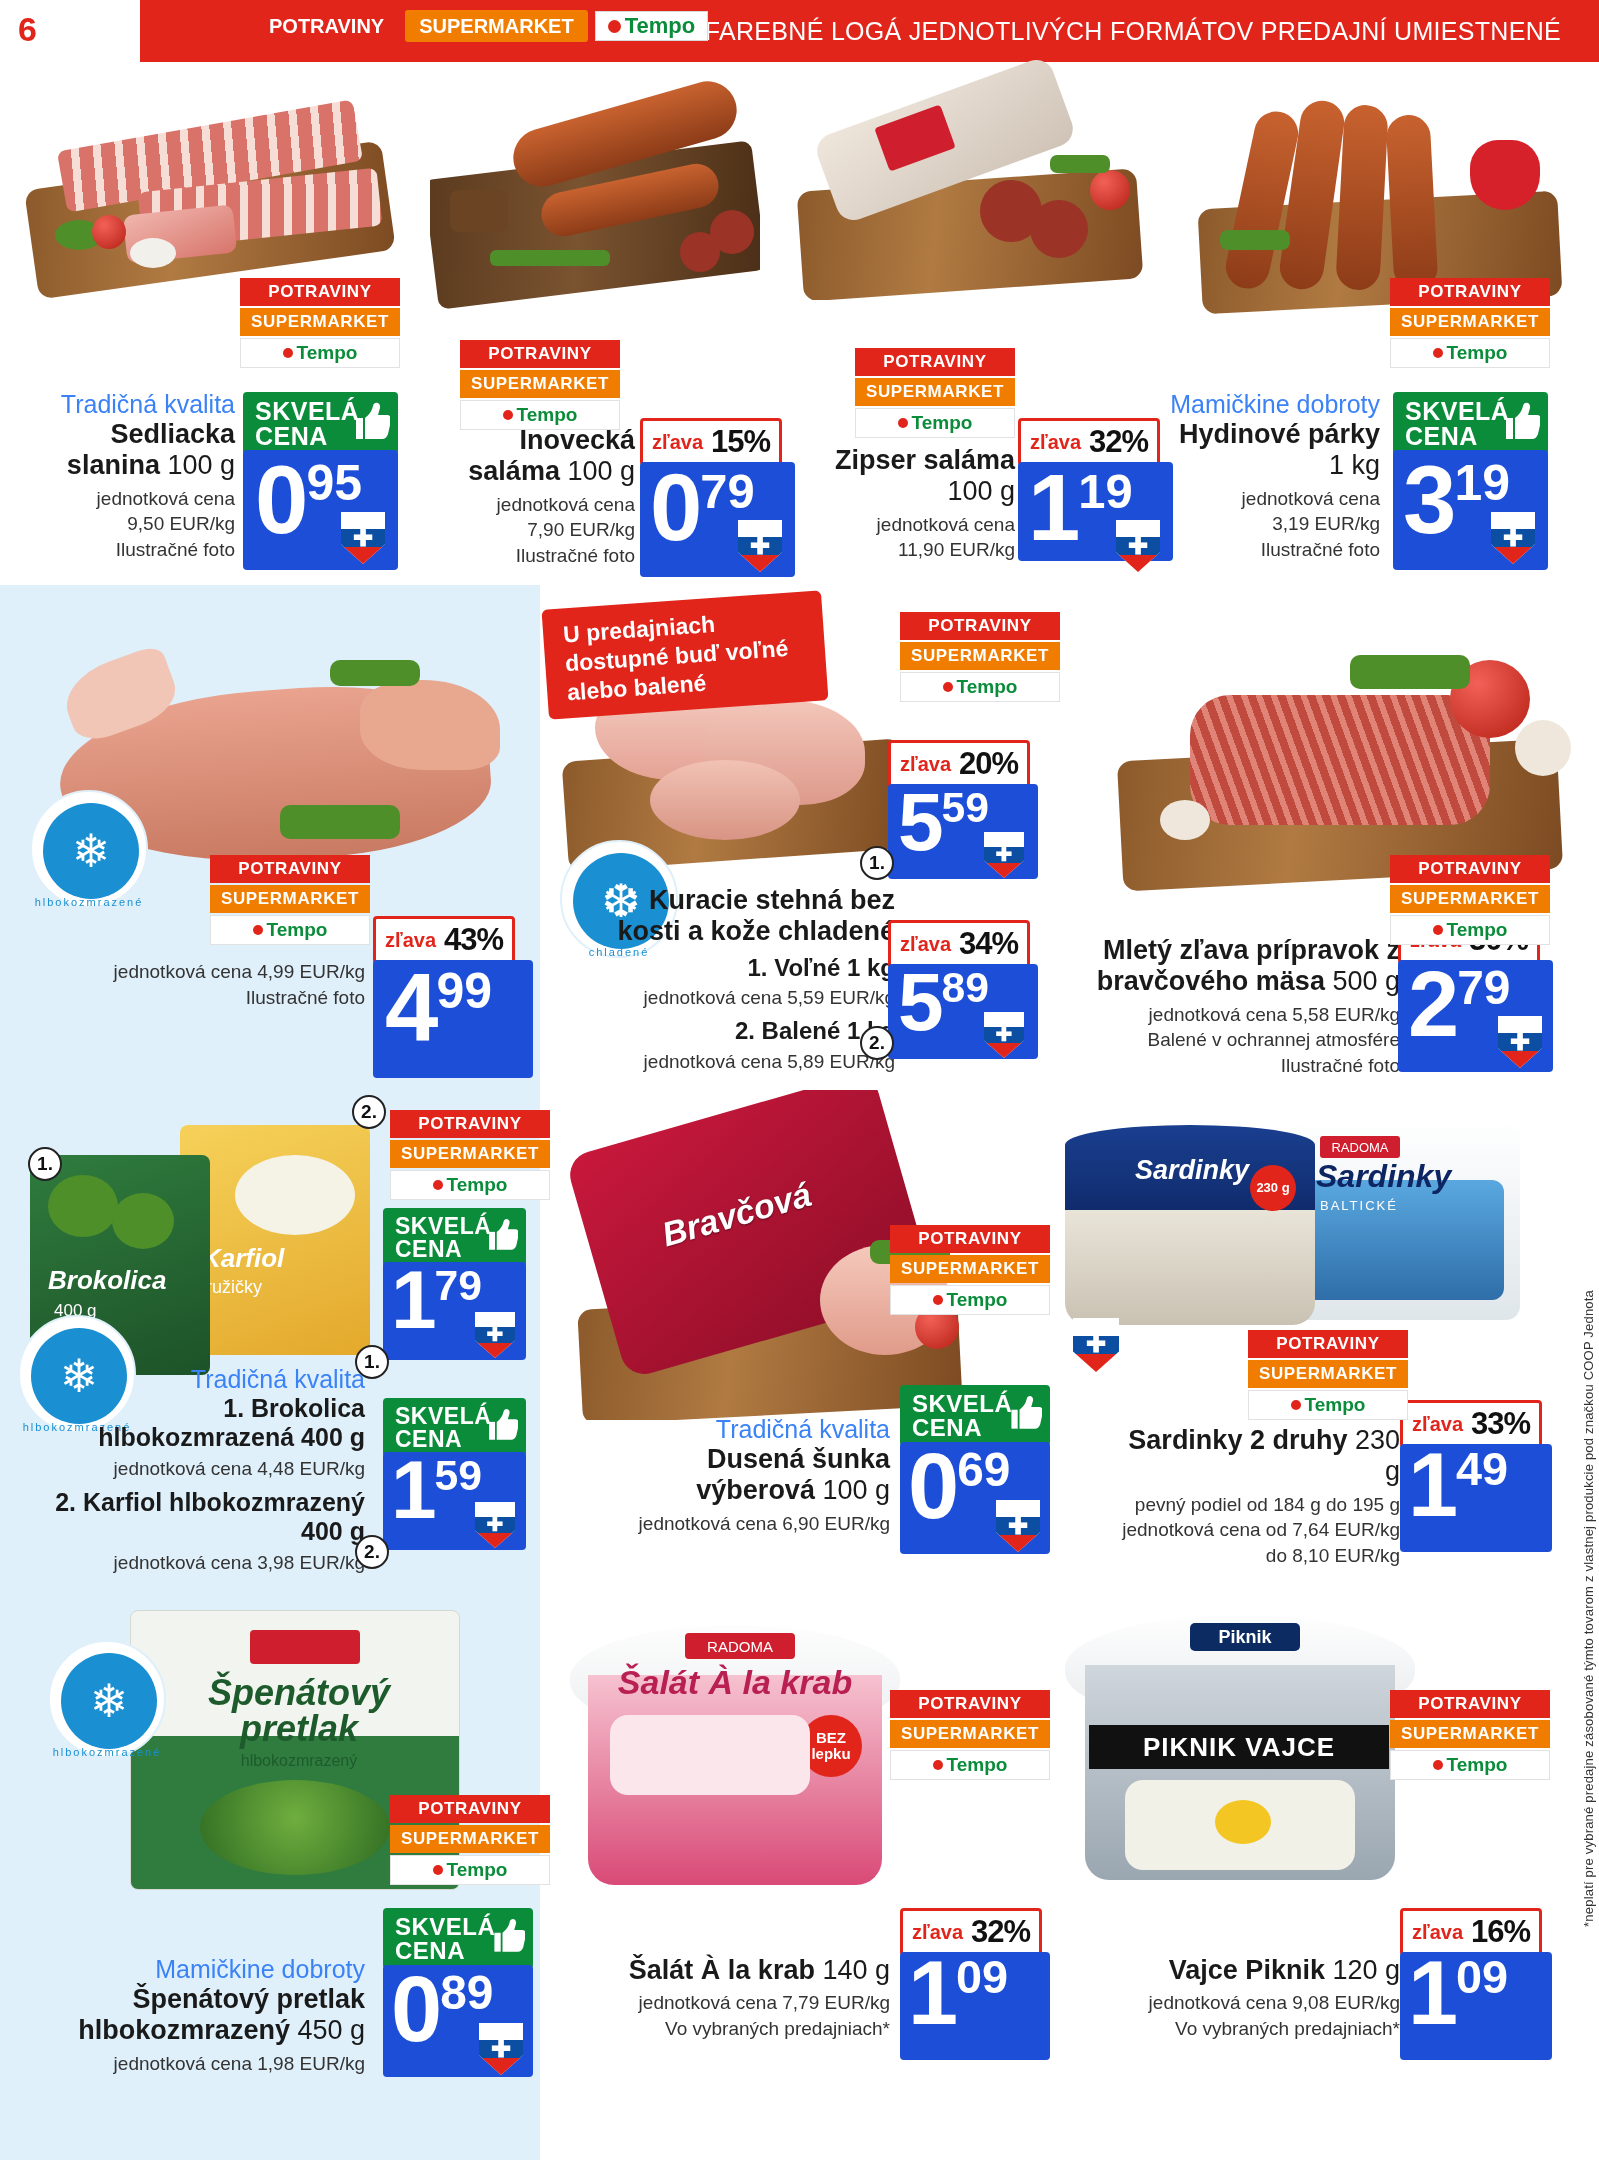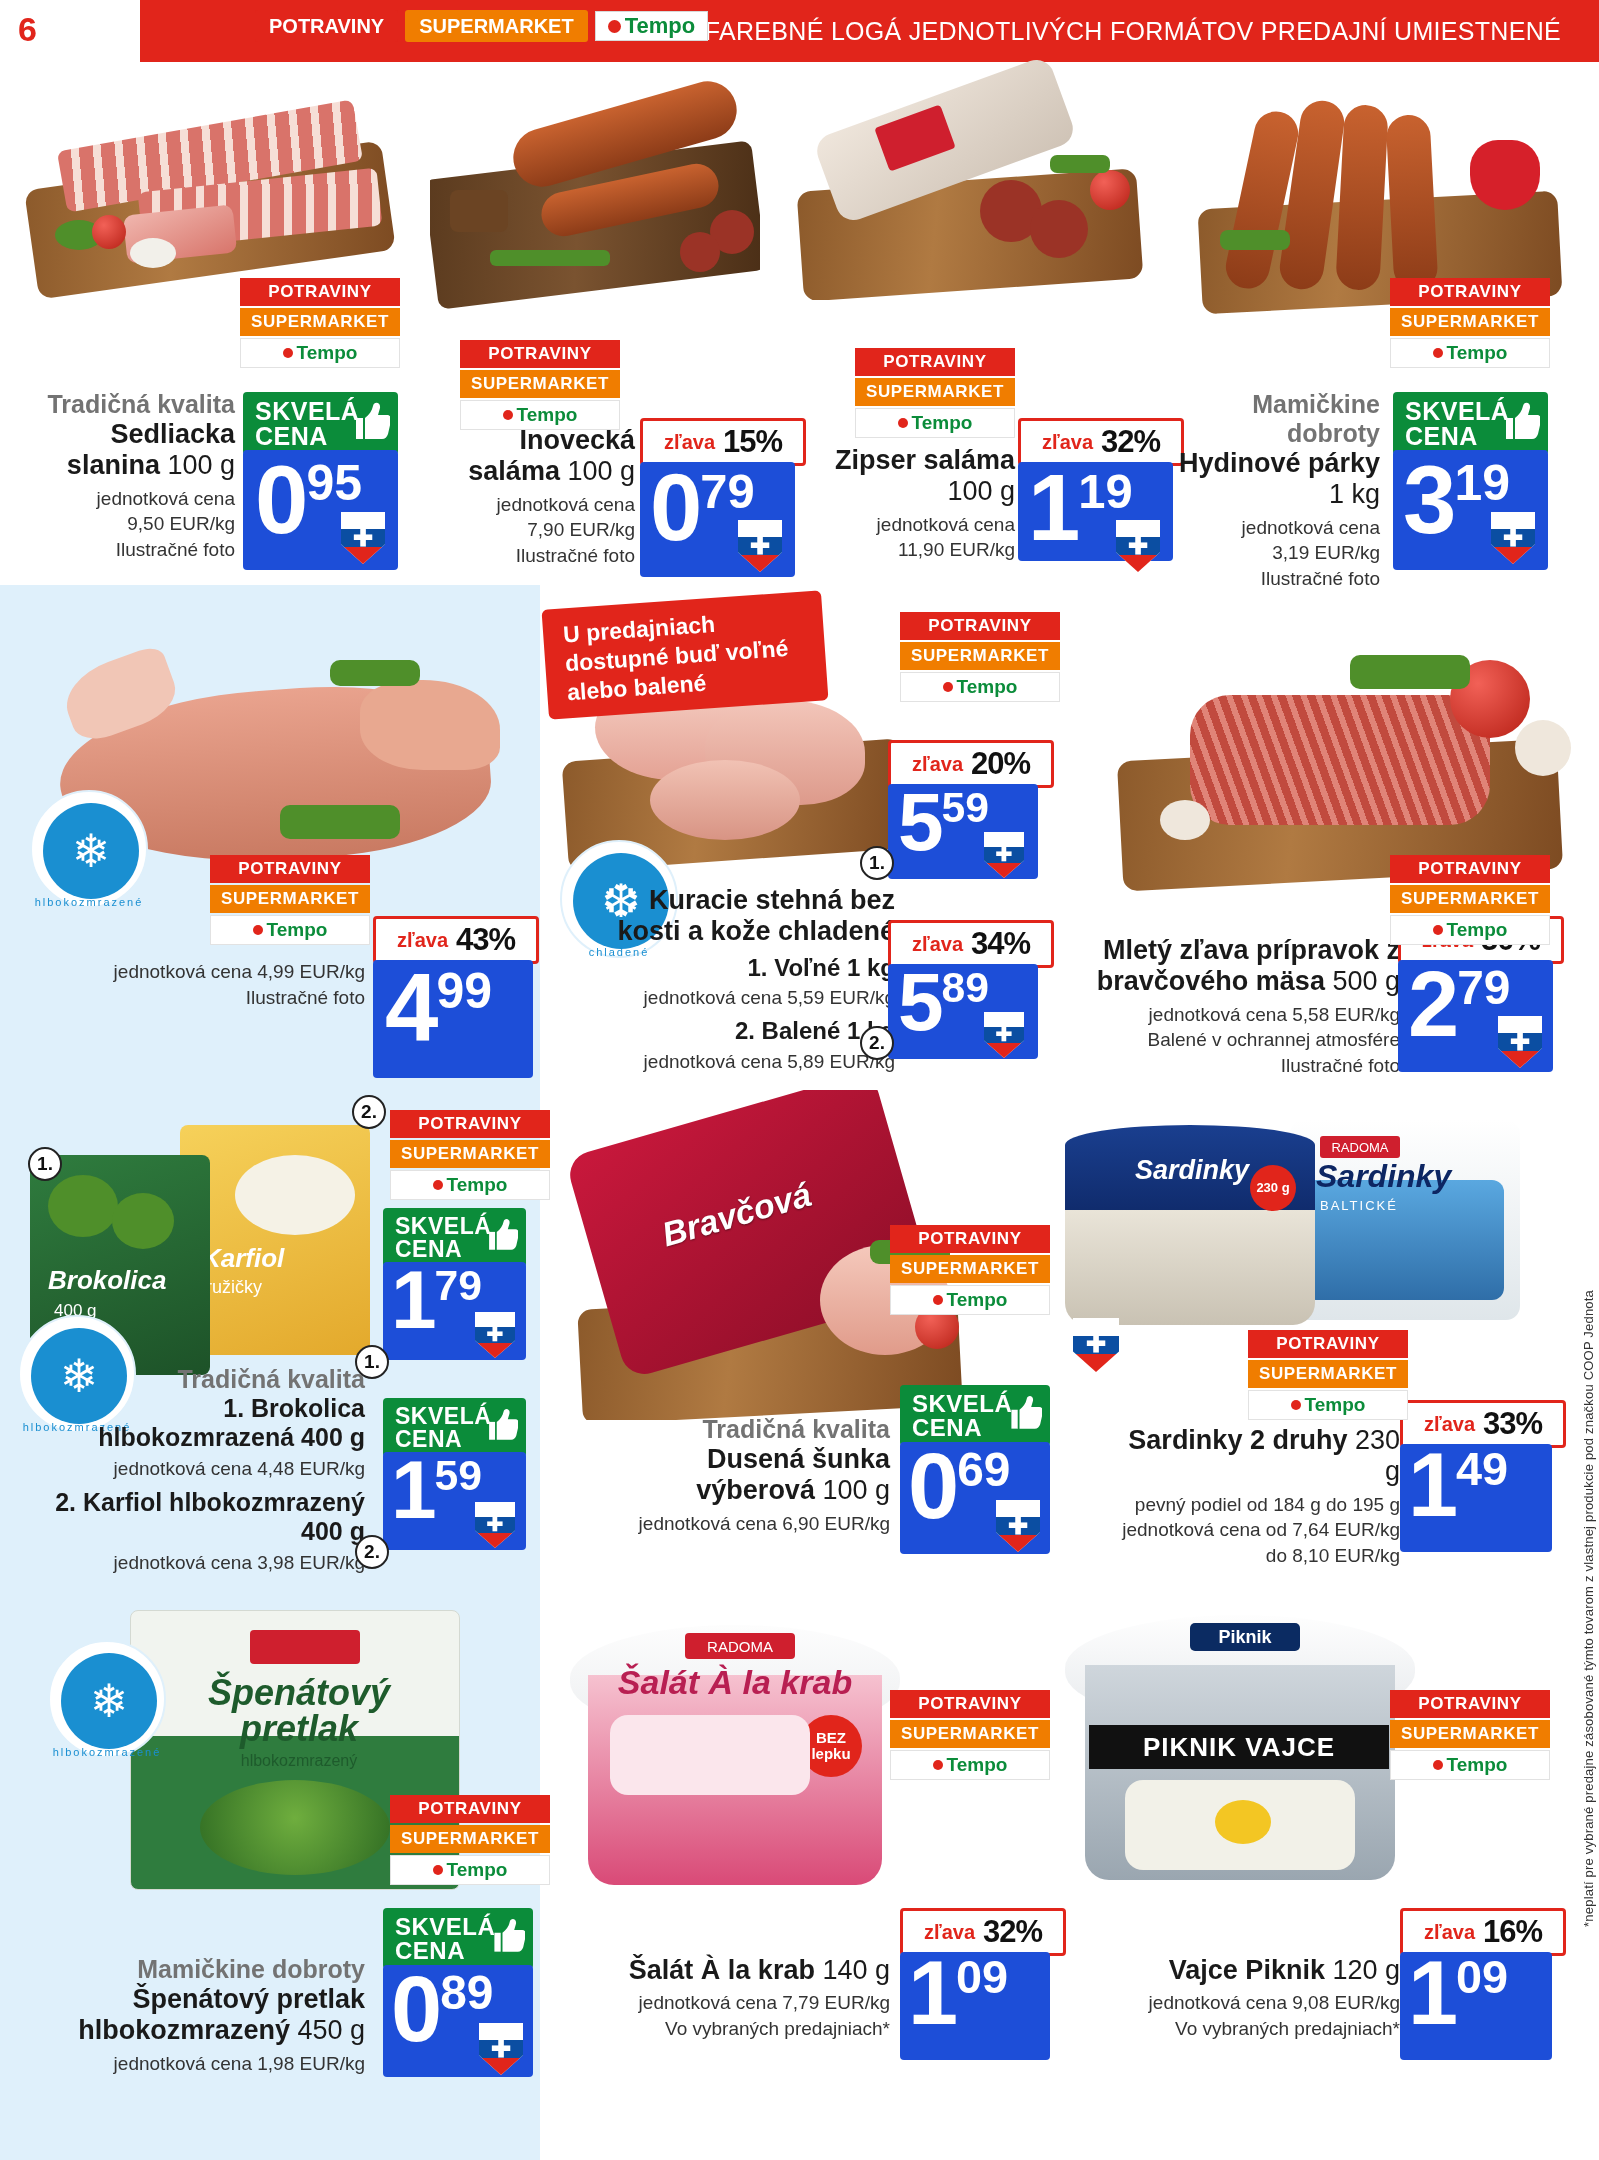--- a/index.html
+++ b/index.html
@@ -58,39 +58,39 @@
     background:#dff0fb;
   }
 
   .photo {
     position:absolute; overflow:hidden;
   }
 
   .prod {
     position:absolute;
   }
-  .brandline { color:#737373; font-weight:bold; font-size:25px; }
+  .brandline { color:#3b82f6; font-weight:normal; font-size:25px; }
   .pname { font-size:27px; font-weight:bold; color:#1a1a1a; line-height:1.16; }
   .pname .light { font-weight:normal; }
   .pmeta { font-size:19px; color:#333; line-height:1.35; margin-top:4px; }
   .right { text-align:right; }
 
   
   .tag {
     position:absolute; background:#1d4ed8; color:#fff;
     border-radius:4px;
   }
   .tag .price {
     font-weight:bold; line-height:.88; letter-spacing:-2px;
   }
   .tag .cents { font-size:.52em; vertical-align:super; letter-spacing:0; }
 
   .zlava {
     position:absolute; background:#fff; border:3px solid #e1251b; border-radius:4px;
-    display:flex; align-items:center; gap:8px; padding:3px 21px;
+    display:flex; align-items:center; gap:8px; padding:3px 9px;
   }
   .zlava .lbl { color:#e1251b; font-size:20px; font-weight:bold; }
   .zlava .pct { color:#111; font-size:31px; font-weight:bold; letter-spacing:-1px;}
 
   .skvela {
     position:absolute; background:#0b8c3a; color:#fff; border-radius:4px;
     padding:7px 10px 6px 12px; line-height:1.0;
   }
   .skvela .s1 { font-size:25px; font-weight:bold; letter-spacing:.5px;}
   .skvela .s2 { font-size:25px; font-weight:bold; letter-spacing:.5px;}

